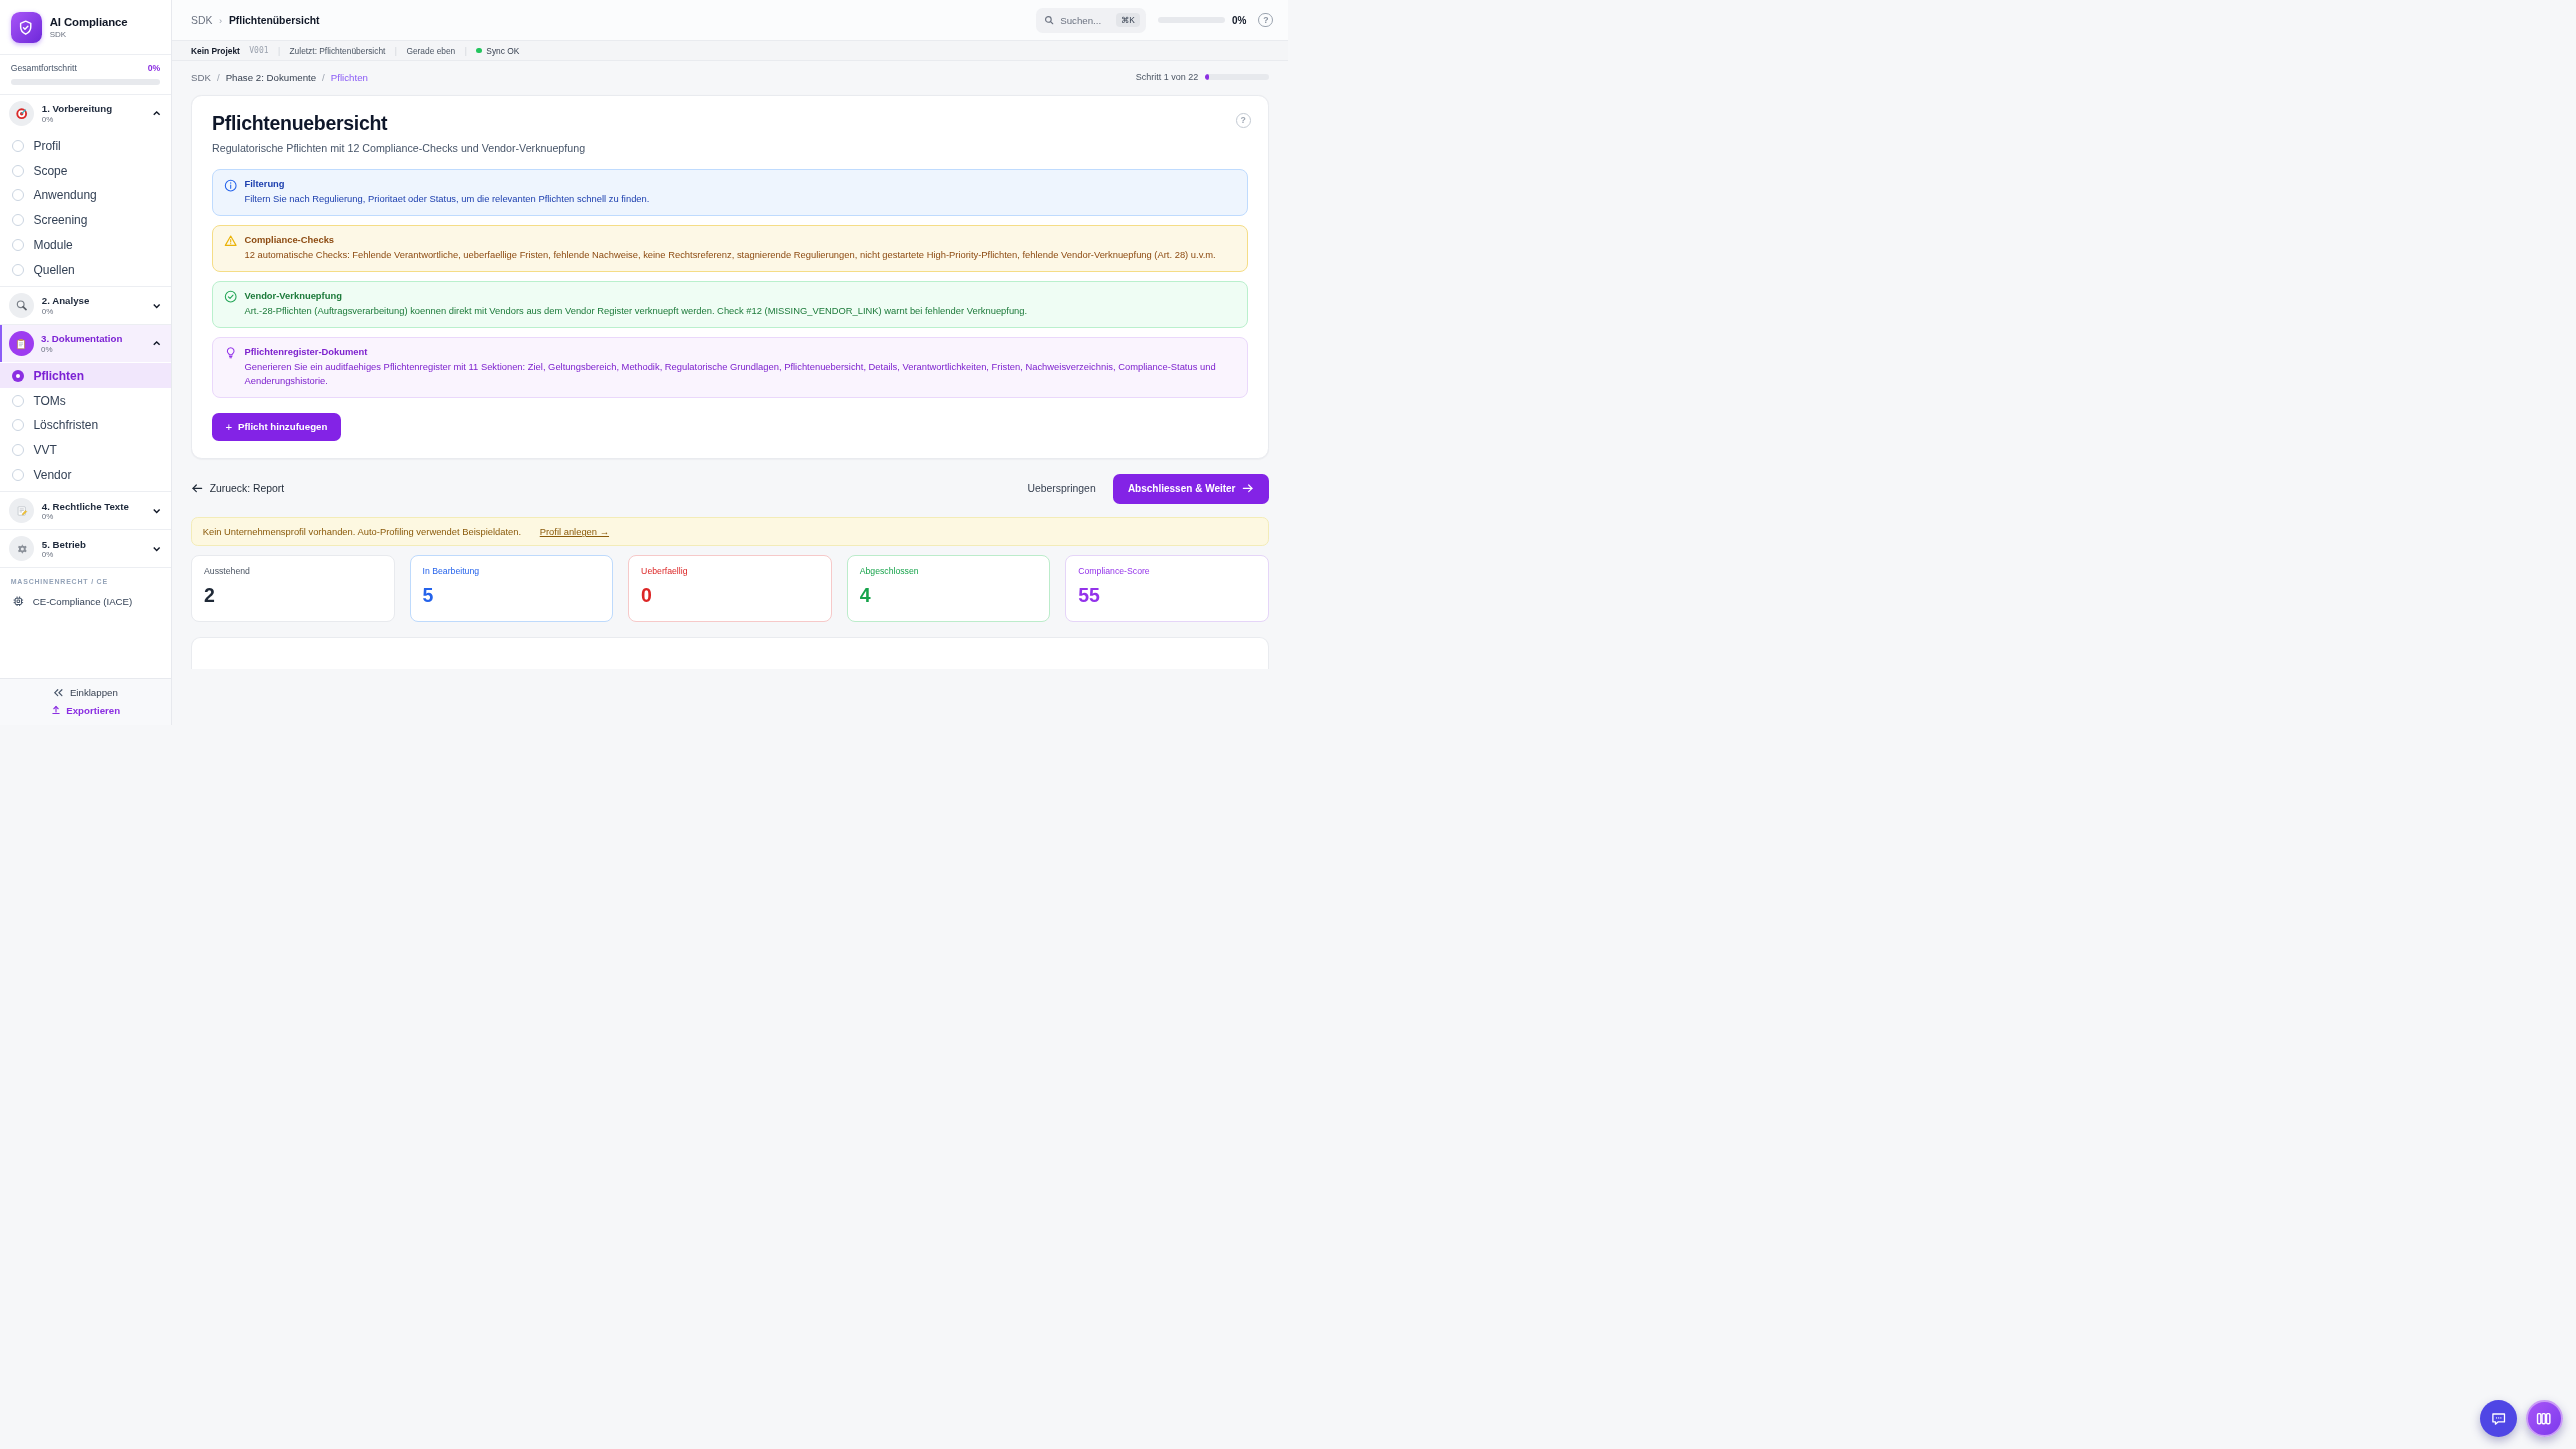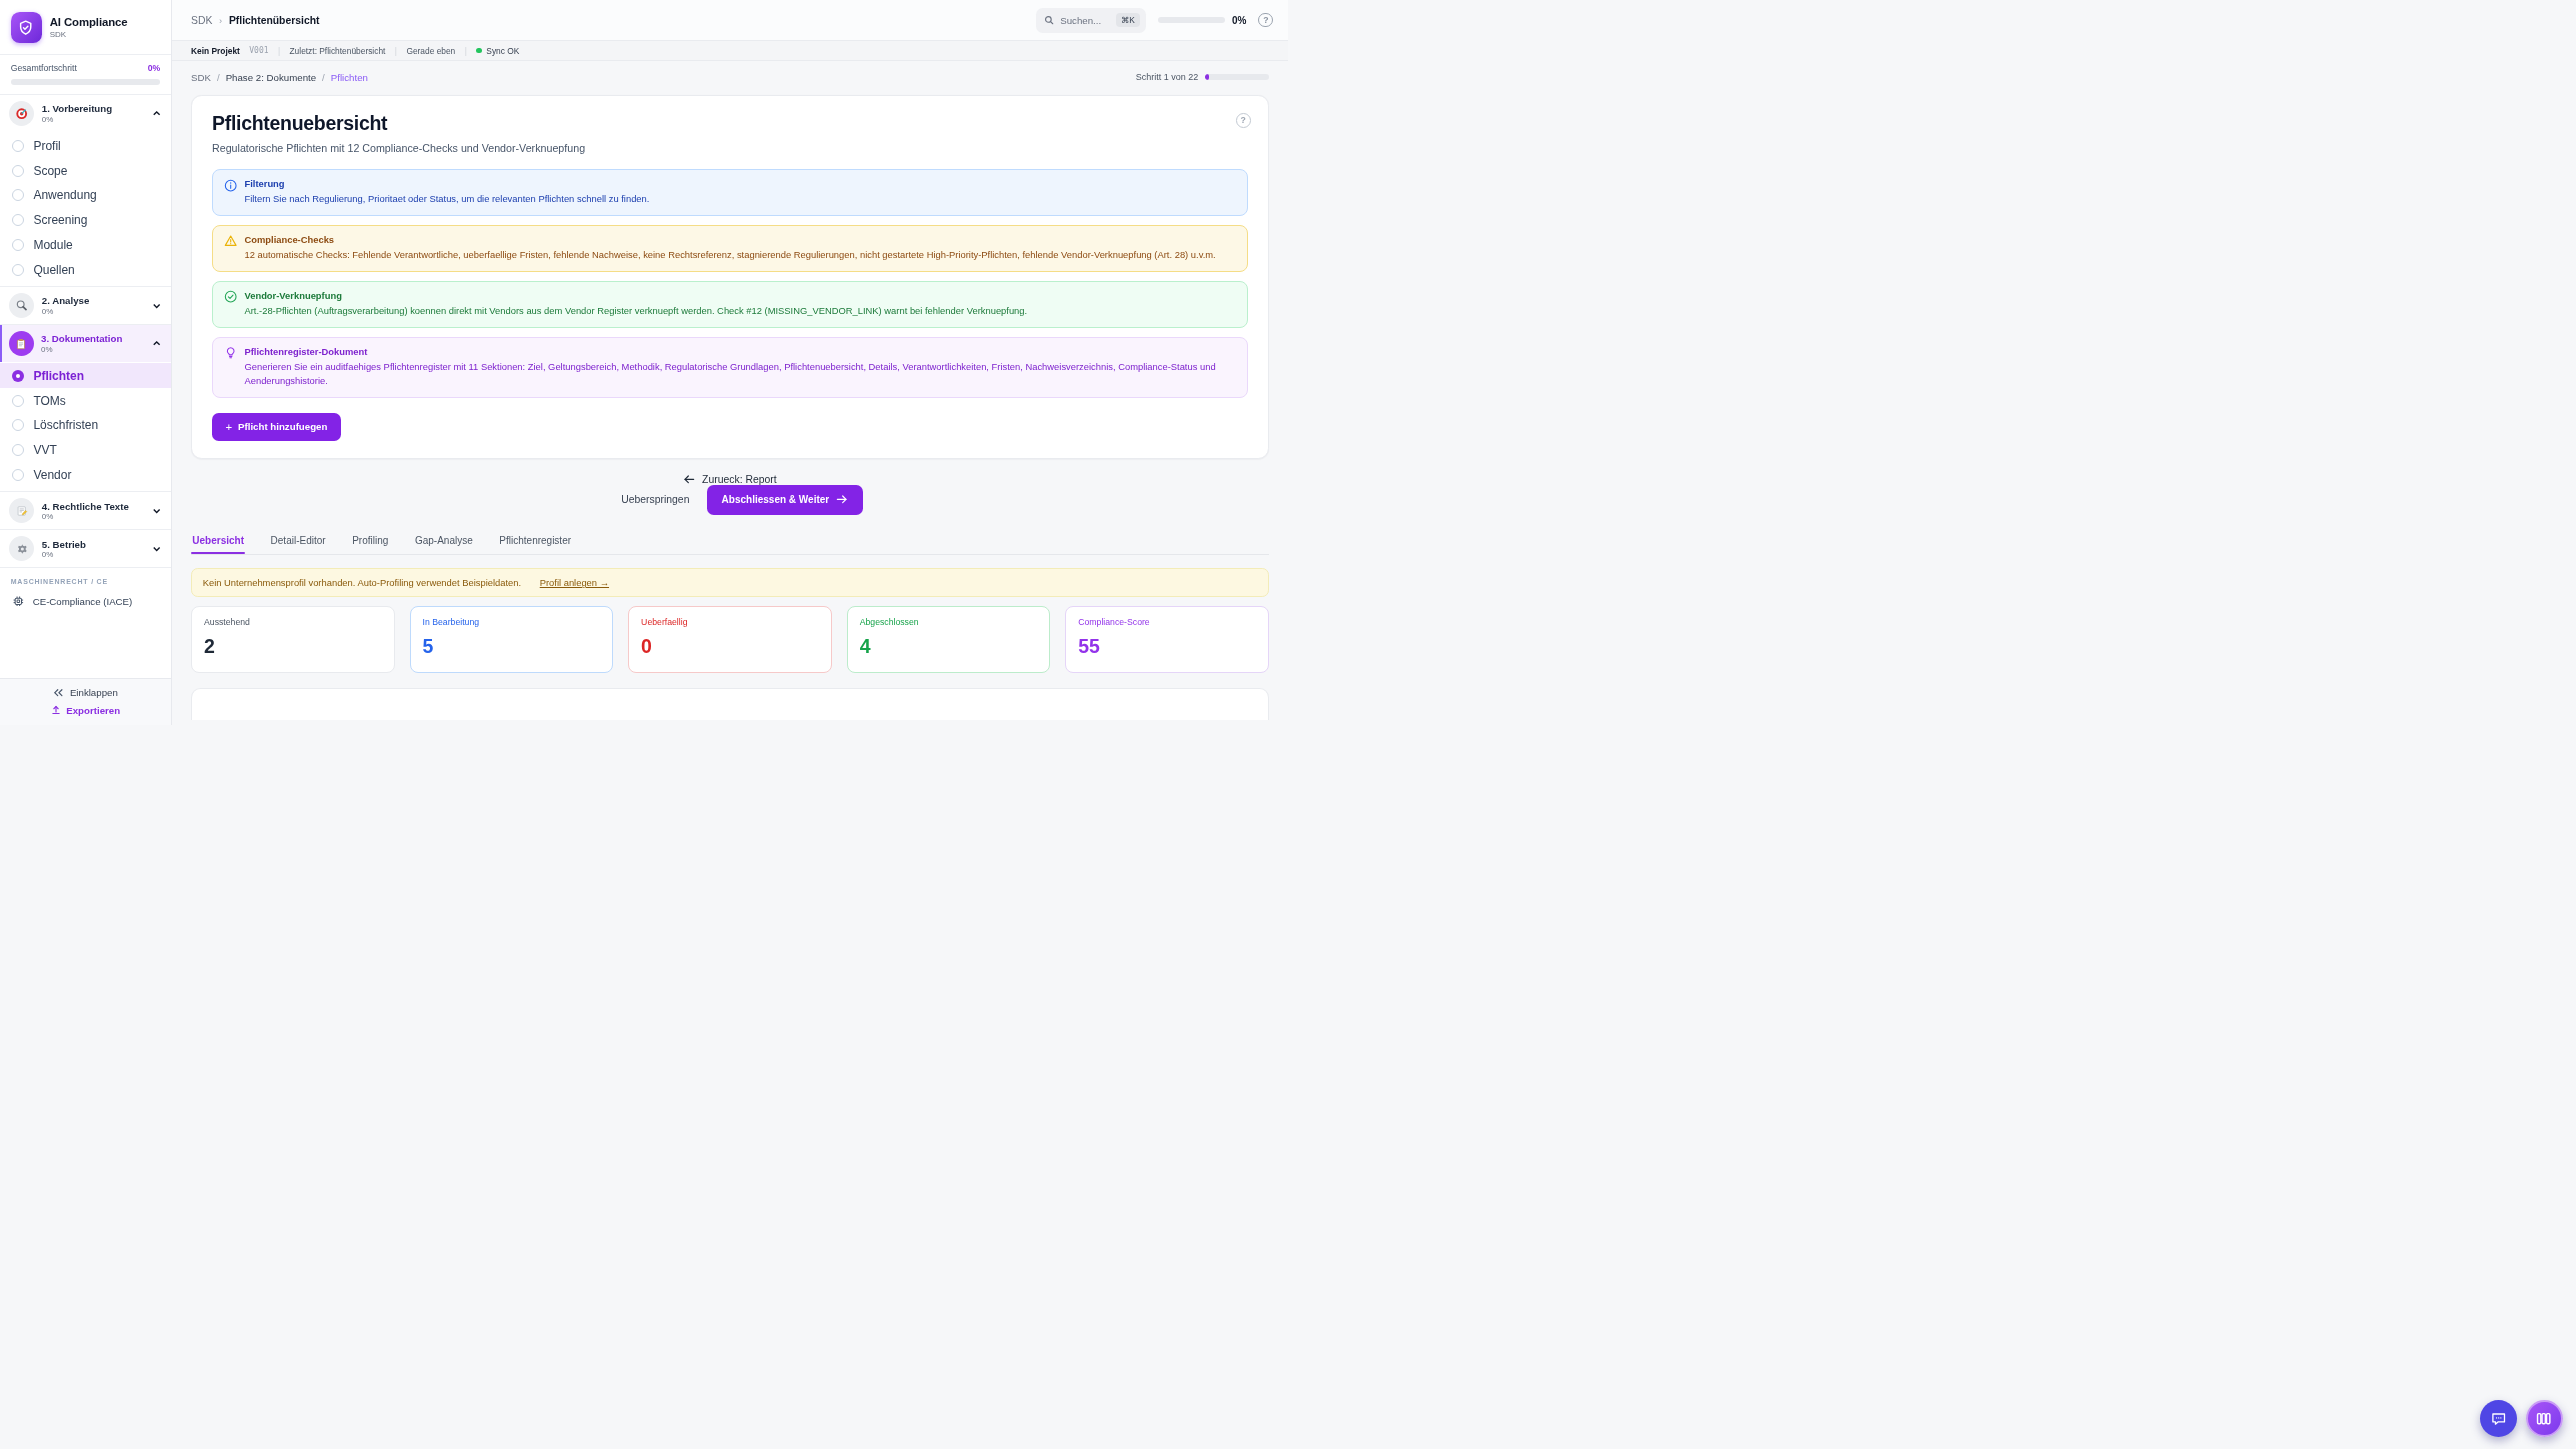--- a/index.html
+++ b/index.html
@@ -93,21 +93,21 @@
   .ibox .btitle { font-size:9.4px; font-weight:700; margin-bottom:3.4px; }
   .ibox .bbody { font-size:9.4px; line-height:1.5; }
   .ibox.blue { background:#eef5fe; border-color:#bfdbfe; } .ibox.blue .btitle,.ibox.blue .bbody { color:#1e40af; }
   .ibox.yellow { background:#fdf8e6; border-color:#f5dd86; } .ibox.yellow .btitle,.ibox.yellow .bbody { color:#8d4b12; }
   .ibox.green { background:#effdf4; border-color:#baf0cd; } .ibox.green .btitle,.ibox.green .bbody { color:#1c7a3a; }
   .ibox.purple { background:#faf4fe; border-color:#ead8fb; } .ibox.purple .btitle,.ibox.purple .bbody { color:#7e22ce; }
 
   .add-btn { margin-top:14.8px; display:inline-flex; align-items:center; gap:6px; background:#8323e6; color:#fff; border:none; border-radius:6.7px; height:28px; padding:0 13.4px; font-size:9.7px; font-weight:600; cursor:pointer; font-family:"Liberation Sans",sans-serif; }
   .add-btn .plus { font-size:11.4px; font-weight:400; }
 
-  .wizard-row { display:flex; align-items:center; justify-content:space-between; margin-top:14.8px;flex-direction:column; }
+  .wizard-row { display:flex; align-items:center; justify-content:space-between; margin-top:14.8px; }
   .back-link { display:flex; align-items:center; gap:6.7px; font-size:10.4px; color:#1f2937; cursor:pointer; }
   .wizard-right { display:flex; align-items:center; gap:17.4px; }
   .skip-btn { font-size:10.4px; color:#374151; cursor:pointer;padding-left:24px; }
   .next-btn { display:flex; align-items:center; gap:6.7px; background:#8323e6; color:#fff; border:none; border-radius:6.7px; height:30px; padding:0 14.8px; font-size:10px; font-weight:700; cursor:pointer; font-family:"Liberation Sans",sans-serif; }
 
   .tabs { display:flex; gap:24px; margin-top:16px; border-bottom:0.7px solid #e5e7eb; }
   .tab { font-size:10px; color:#4b5563; font-weight:500; padding:4px 1.3px 8px 1.3px; cursor:pointer; position:relative; }
   .tab.active { color:#8b2fe2; font-weight:700; }
   .tab.active::after { content:""; position:absolute; left:0; right:0; bottom:-0.7px; height:2px; background:#8b2fe2; border-radius:1.3px; }
 
@@ -491,27 +491,20 @@
         <button class="next-btn">
           <span>Abschliessen &amp; Weiter</span>
           <svg width="12" height="10.7" viewBox="0 0 18 16" fill="none" stroke="#fff" stroke-width="1.8" stroke-linecap="round" stroke-linejoin="round">
               <line x1="2" y1="8" x2="15" y2="8"></line>
               <polyline points="10,3 15,8 10,13"></polyline>
             </svg>
         </button>
       </div>
     </div>
 
-    <div class="tabs">
-      <div class="tab active">Uebersicht</div>
-      <div class="tab">Detail-Editor</div>
-      <div class="tab">Profiling</div>
-      <div class="tab">Gap-Analyse</div>
-      <div class="tab">Pflichtenregister</div>
-    </div>
 
     <div class="warn-banner">
       <span>Kein Unternehmensprofil vorhanden. Auto-Profiling verwendet Beispieldaten.</span>
       <a>Profil anlegen →</a>
     </div>
 
     <div class="stats">
       <div class="stat slate">
         <div class="slabel">Ausstehend</div>
         <div class="svalue">2</div>

